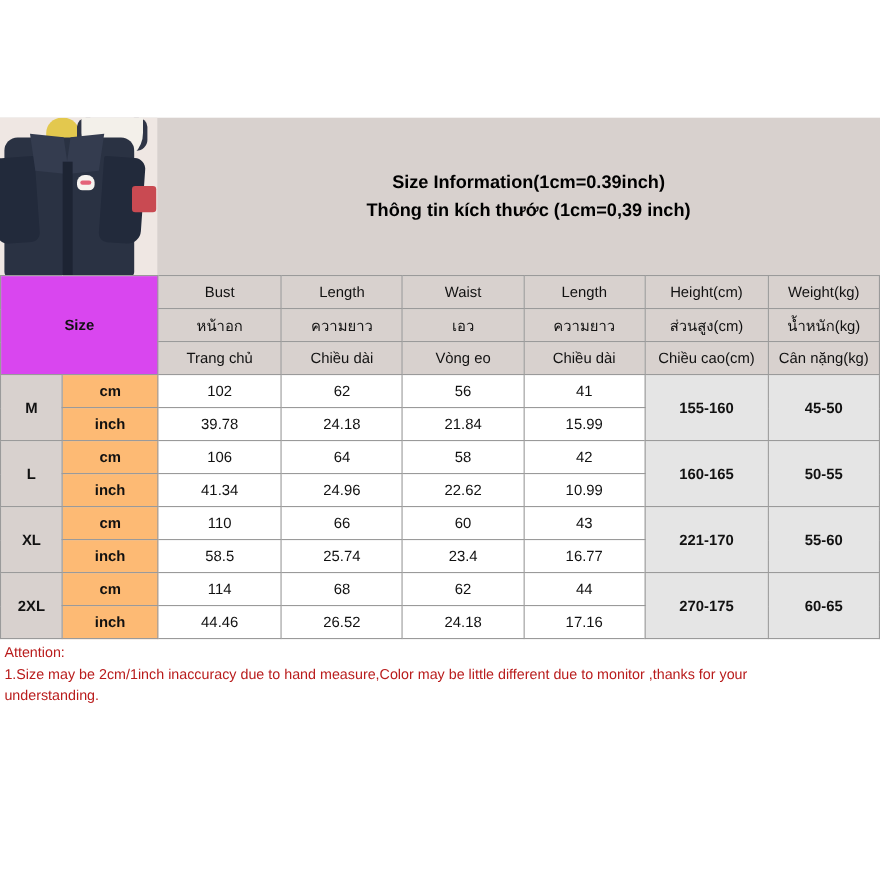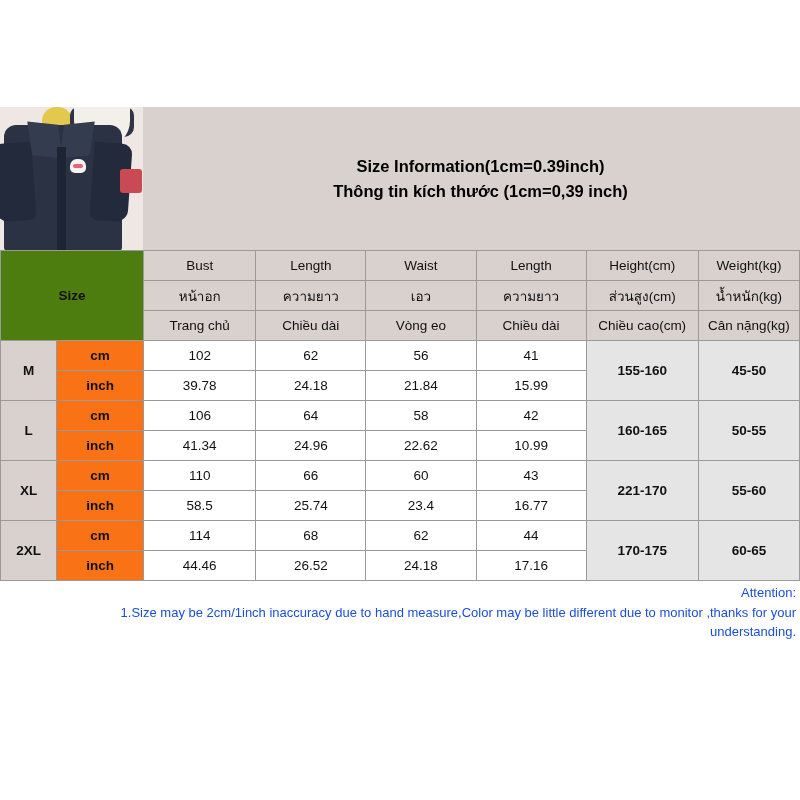--- a/index.html
+++ b/index.html
@@ -188,46 +188,45 @@
     background: #d8d1ce;
     font-weight: normal;
     font-size: 13.5px;
   }
   td.sizecell {
     background: #d8d1ce;
     font-weight: bold;
     font-size: 16px;
   }
   td.sizelabel-head {
-    background: #4d7c0f;
+    background: #d946ef;
     font-weight: bold;
     font-size: 21px;
   }
   td.unit {
-    background: #f97316;
+    background: #fdba74;
     font-weight: bold;
     font-size: 13.5px;
   }
   td.val {
     background: #ffffff;
     font-size: 13.5px;
   }
   td.hw {
     background: #e5e5e5;
     font-size: 13.5px;
     font-weight: bold;
   }
   
   .attention {
     width: 792px;
     padding: 2px 4px 4px 4px;
     font-size: 13px;
     line-height: 19.5px;
-    color: #1d4ed8;
-    text-align: right;
+    color: #b91c1c;
   }
 </style>
 </head>
 <body>
 
 <div id="sheet">
 
   <div class="topband">
     <div class="photo">
       <div class="hat"></div>
@@ -341,21 +340,21 @@
         <td class="val">16.77</td>
       </tr>
 
       <tr>
         <td class="sizecell" rowspan="2">2XL</td>
         <td class="unit">cm</td>
         <td class="val">114</td>
         <td class="val">68</td>
         <td class="val">62</td>
         <td class="val">44</td>
-        <td class="hw" rowspan="2">170-175</td>
+        <td class="hw" rowspan="2">270-175</td>
         <td class="hw" rowspan="2">60-65</td>
       </tr>
       <tr>
         <td class="unit">inch</td>
         <td class="val">44.46</td>
         <td class="val">26.52</td>
         <td class="val">24.18</td>
         <td class="val">17.16</td>
       </tr>
     </tbody>

